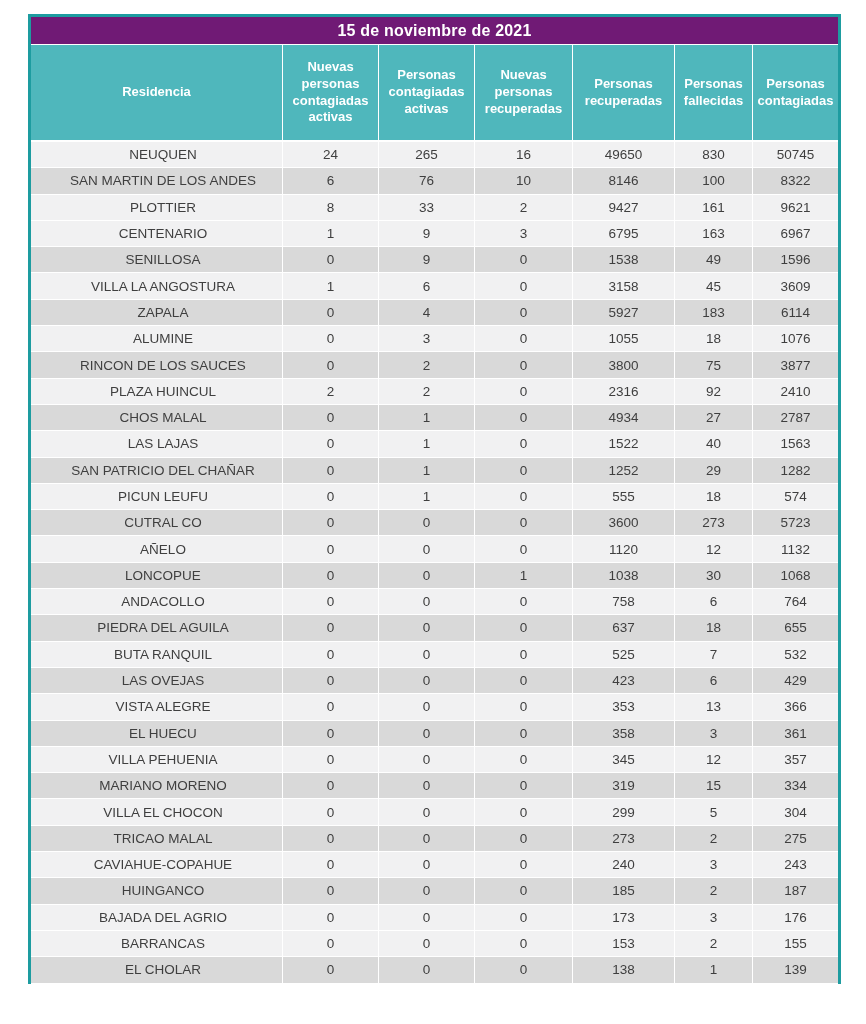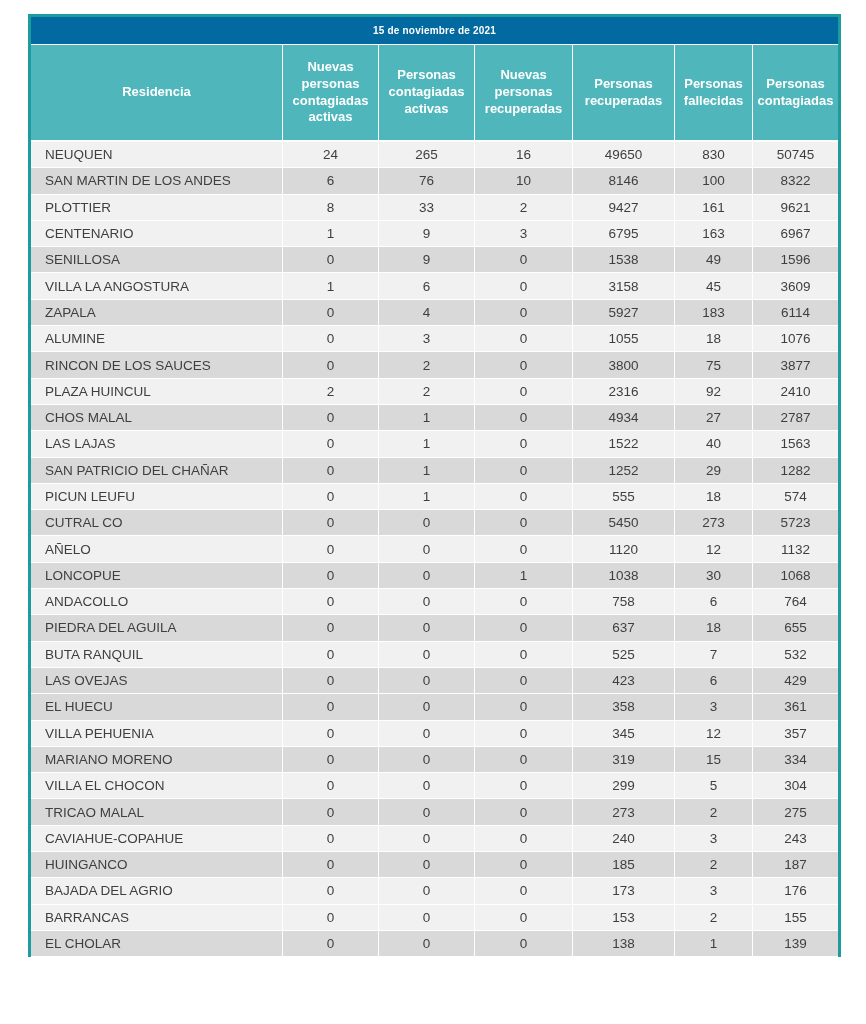--- a/index.html
+++ b/index.html
@@ -20,23 +20,23 @@
   table.covid-table {
     border-collapse: collapse;
     table-layout: fixed;
     width: 810px;
     border-left: 3px solid #1d9ca0;
     border-right: 3px solid #1d9ca0;
     border-top: 3px solid #1d9ca0;
     border-bottom: none;
   }
   tr.title-row th {
-    background: #0369a1;
+    background: #701a75;
     color: #ffffff;
-    font-size: 10px;
+    font-size: 16px;
     font-weight: bold;
     height: 25px;
     text-align: center;
     border: 1px solid #ffffff;
     border-top: none;
     letter-spacing: 0.2px;
   }
   tr.header-row th {
     background: #4fb7bc;
     color: #ffffff;
@@ -55,21 +55,21 @@
     font-size: 13.5px;
     color: #3f3f3f;
     border: 1px solid #ffffff;
     vertical-align: middle;
     overflow: hidden;
     white-space: nowrap;
   }
   tbody tr.odd td  { background: #f1f1f2; }
   tbody tr.even td { background: #d9d9d9; }
   td.res {
-    text-align: left;
+    text-align: center;
     padding-left: 14px;
   }
   td.num {
     text-align: center;
   }
 </style>
 </head>
 <body>
 
 <div class="table-wrap">
@@ -222,21 +222,21 @@
           <td class="num">0</td>
           <td class="num">555</td>
           <td class="num">18</td>
           <td class="num">574</td>
         </tr>
         <tr class="data-row even">
           <td class="res">CUTRAL CO</td>
           <td class="num">0</td>
           <td class="num">0</td>
           <td class="num">0</td>
-          <td class="num">5450</td>
+          <td class="num">3600</td>
           <td class="num">273</td>
           <td class="num">5723</td>
         </tr>
         <tr class="data-row odd">
           <td class="res">AÑELO</td>
           <td class="num">0</td>
           <td class="num">0</td>
           <td class="num">0</td>
           <td class="num">1120</td>
           <td class="num">12</td>
@@ -279,20 +279,29 @@
           <td class="num">532</td>
         </tr>
         <tr class="data-row even">
           <td class="res">LAS OVEJAS</td>
           <td class="num">0</td>
           <td class="num">0</td>
           <td class="num">0</td>
           <td class="num">423</td>
           <td class="num">6</td>
           <td class="num">429</td>
+        </tr>
+        <tr class="data-row odd">
+          <td class="res">VISTA ALEGRE</td>
+          <td class="num">0</td>
+          <td class="num">0</td>
+          <td class="num">0</td>
+          <td class="num">353</td>
+          <td class="num">13</td>
+          <td class="num">366</td>
         </tr>
         <tr class="data-row even">
           <td class="res">EL HUECU</td>
           <td class="num">0</td>
           <td class="num">0</td>
           <td class="num">0</td>
           <td class="num">358</td>
           <td class="num">3</td>
           <td class="num">361</td>
         </tr>

